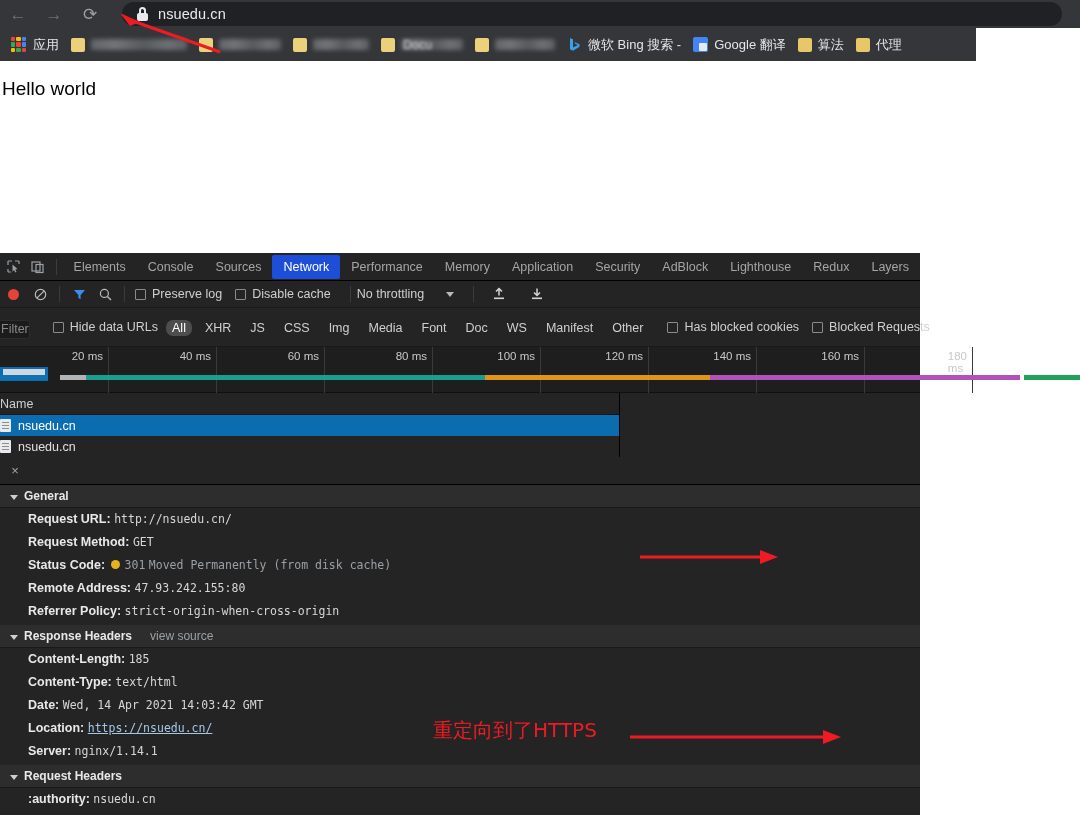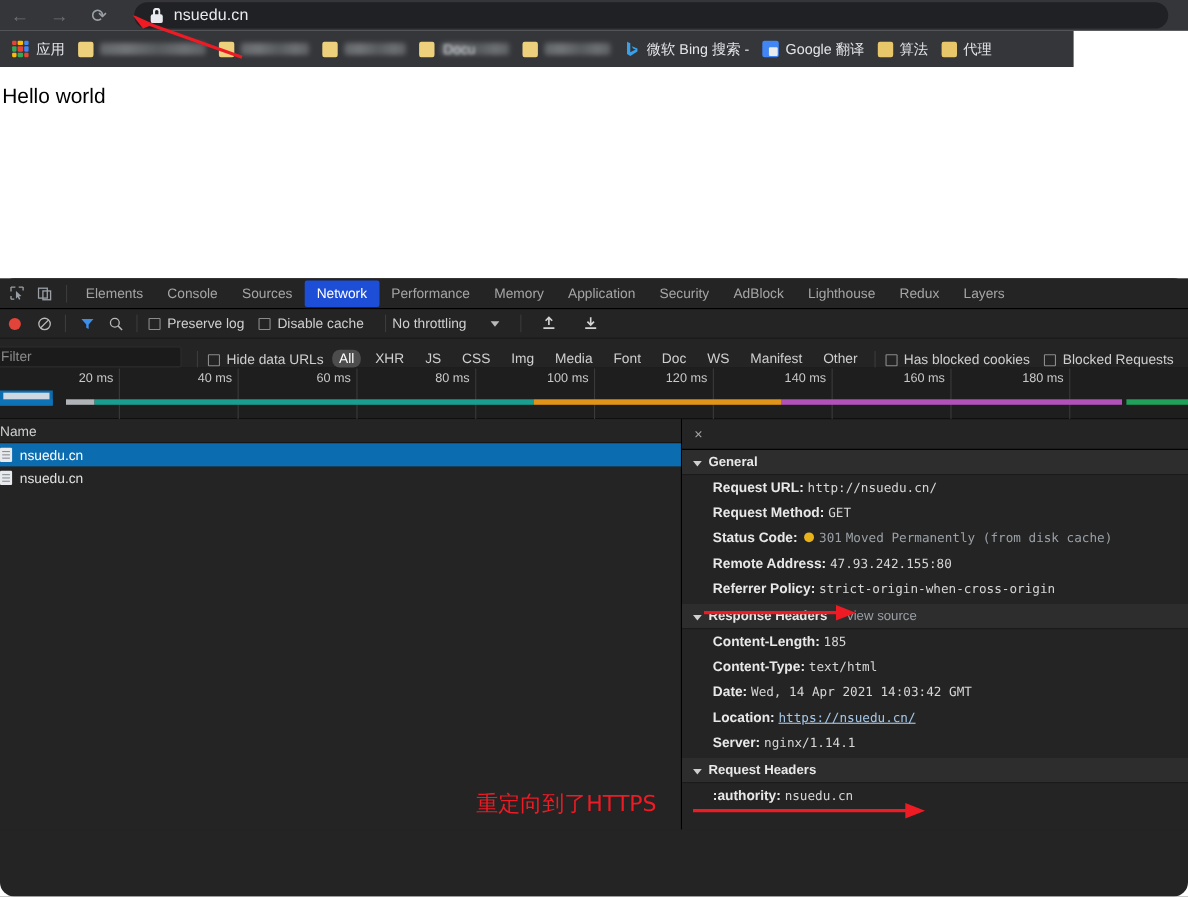--- a/index.html
+++ b/index.html
@@ -72,24 +72,23 @@
   .annot {
     position: absolute; color: #ee1b24; font-size: 21px; font-weight: 500;
     white-space: nowrap; font-family: "DejaVu Sans", sans-serif;
   }
   .annot.a1 { left: 172px; top: 71px; }
   .annot.a2 { left: 433px; top: 717px; font-size: 20px; }
   .arrow-svg { position: absolute; pointer-events: none; }
 
   
   .devtools {
-    position: absolute; left: 0; top: 253px; width: 1080px; height: 562px;
+    position: absolute; left: 0; top: 253px; width: 920px; height: 562px;
     background: #242424; color: #d0d0d0;
     font-family: "Liberation Sans", sans-serif;
-    border-radius: 13px;
   }
   .dt-tabbar {
     height: 28px; background: #242424; display: flex; align-items: center;
     border-bottom: 1px solid #000; padding-left: 2px;
   }
   .dt-icon-btn { width: 26px; height: 26px; display:flex; align-items:center; justify-content:center; color:#9aa0a6;}
   .dt-sep { width:1px; height:16px; background:#3b3b3b; margin:0 6px; }
   .dt-tab {
     padding: 0 11px; height: 24px; line-height: 24px; font-size: 12.5px; color: #a5a5a5;
     border-radius: 2px; white-space: nowrap;
@@ -101,41 +100,41 @@
     border-bottom: 1px solid #1a1a1a; font-size: 12.5px; color: #cfcfcf;
   }
   .rec-dot { width: 11px; height: 11px; border-radius: 50%; background: #e3443a; margin: 0 8px 0 4px; }
   .cb { width: 11px; height: 11px; border: 1px solid #8b8b8b; border-radius: 1px; display:inline-block;
         margin-right: 6px; vertical-align: -1px; background: transparent; }
   .tb-item { display:flex; align-items:center; margin-right: 13px; white-space: nowrap; }
   .throttle { display:flex; align-items:center; gap: 22px; }
   .caret-dn { width:0;height:0;border-left:4px solid transparent;border-right:4px solid transparent;border-top:5px solid #b9b9b9;}
 
   .dt-filterbar {
-    height: 27px; display: flex; align-items: flex-end;
-    border-bottom: 1px solid #1a1a1a; font-size: 12.5px; color: #cfcfcf;
+    height: 27px; display: flex; align-items: flex-start;
+    border-bottom: 1px solid #1a1a1a; font-size: 12.5px; color: #cfcfcf; margin-top: 12px;
   }
   .filter-input {
     width: 172px; height: 19px; background: #1b1b1b; border: 1px solid #2c2c2c; border-radius: 2px;
     color: #8b8b8b; font-size: 12.5px; padding-left: 4px; line-height: 17px; margin-left: -4px;
   }
   .vsep { width:1px; height:15px; background:#3b3b3b; margin: 0 9px; }
   .rtype { padding: 1px 6px; border-radius: 7px; white-space:nowrap; }
   .rtype.active { background: #4d4d4d; color: #fff; }
 
   .dt-overview { position: relative; height: 46px; background: #1e1e1e; border-bottom:1px solid #0f0f0f;}
   .ruler-label {
     position: absolute; top: 3px; font-size: 11.5px; color: #c8c8c8;
     transform: translateX(-100%); padding-right: 5px;
   }
   .ruler-tick { position: absolute; top: 0; width: 1px; height: 46px; background: #3a3a3a; }
   .ov-band { position: absolute; height: 5px; }
   .ov-block { position:absolute; }
 
-  .dt-body { display: flex; height: 373px; }
+  .dt-body { display: flex; height: 373px; flex-direction: column; }
   .req-pane { width: 620px; position: relative; border-right: 1px solid #000; background:#242424; }
   .req-header {
     height: 22px; background: #242424; border-bottom: 1px solid #141414;
     font-size: 12.5px; color: #cfcfcf; display:flex; align-items:center; padding-left: 0px;
   }
   .req-row {
     height: 21px; display: flex; align-items: center; font-size: 12.5px; color: #e0e0e0;
     padding-left: 0px;
   }
   .req-row.selected { background: #0b6db0; color: #fff; }

